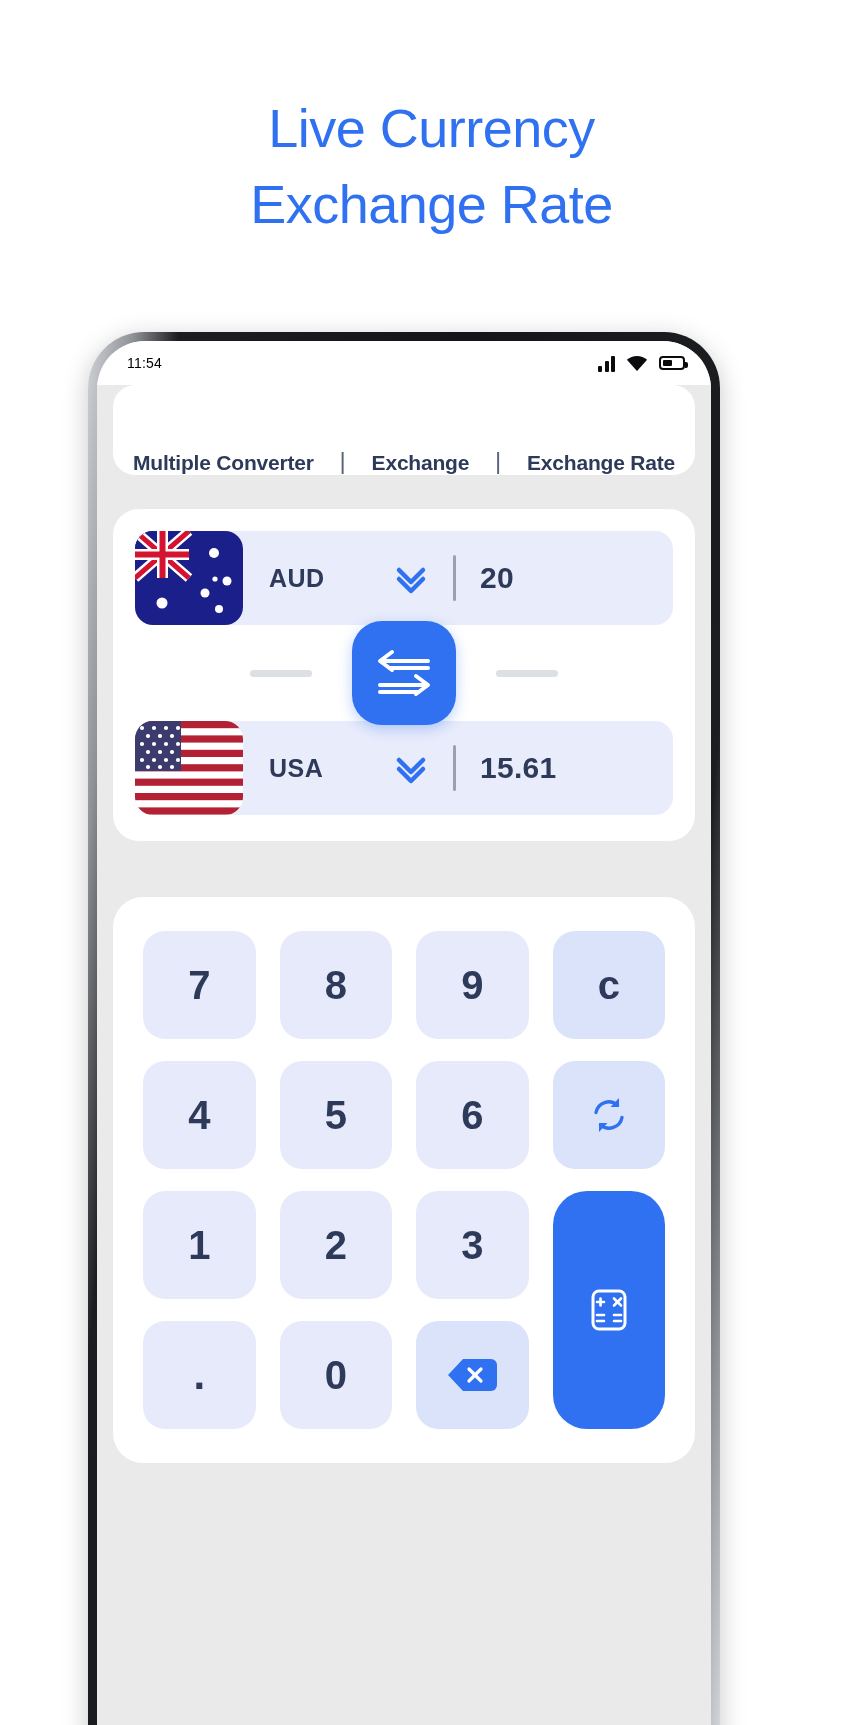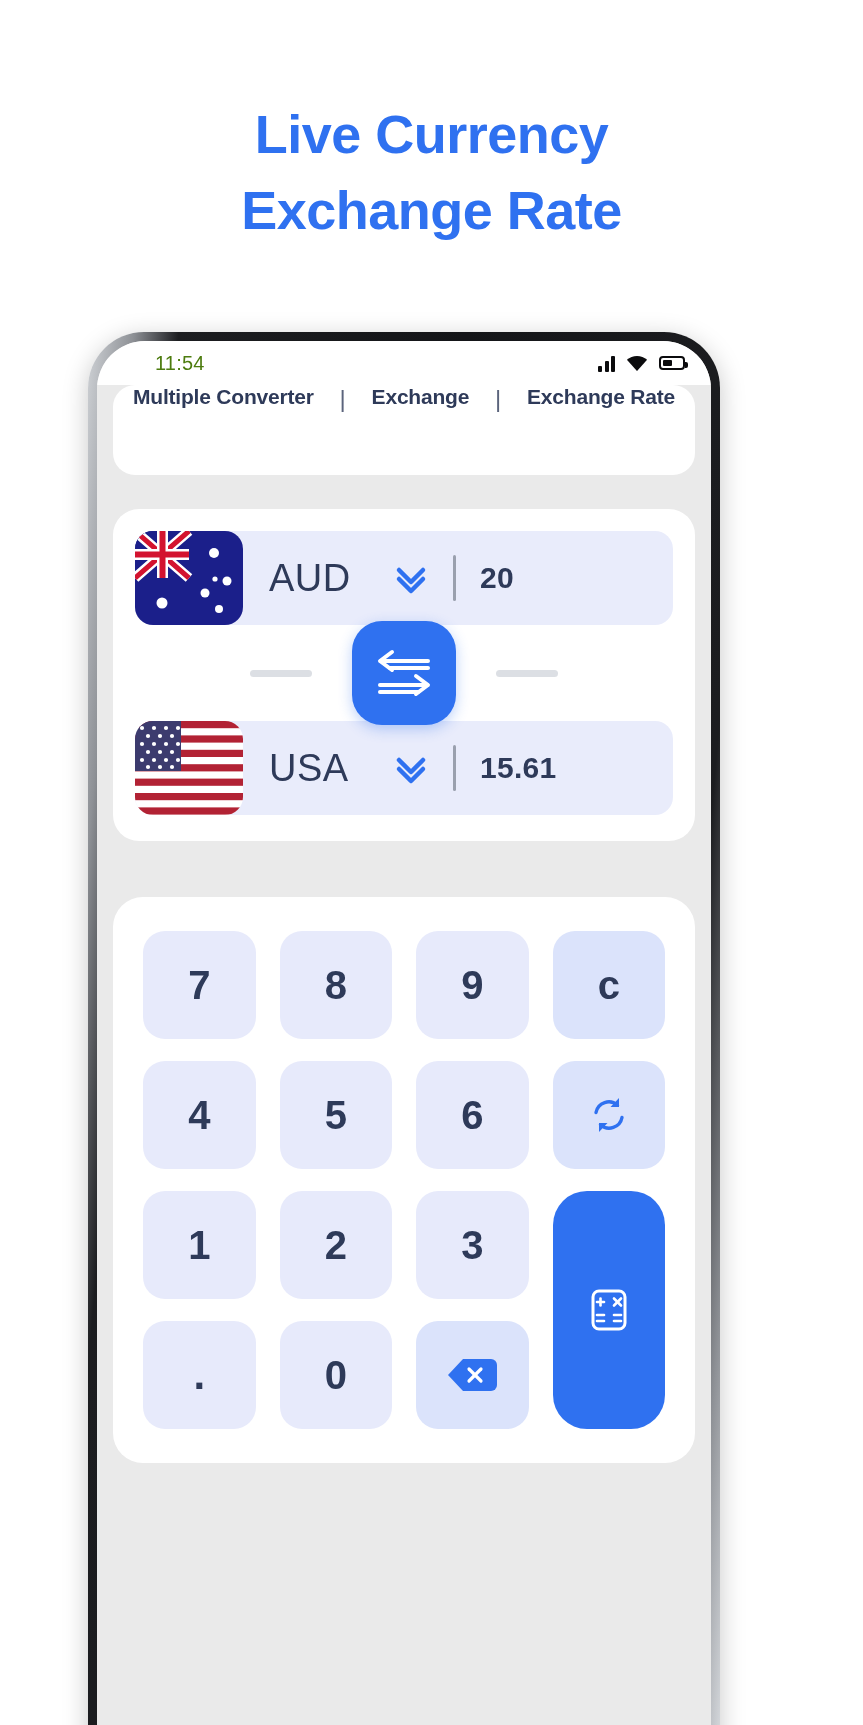--- a/index.html
+++ b/index.html
@@ -6,24 +6,24 @@
   html, body {
     width: 863px; height: 1725px;
     background: #ffffff;
     font-family: "Liberation Sans", sans-serif;
     overflow: hidden;
   }
   .page { position: relative; width: 863px; height: 1725px; background: #fff; }
 
   
   .headline {
-    position: absolute; top: 96px; left: 0; width: 863px;
+    position: absolute; top: 90px; left: 0; width: 863px;
     text-align: center;
     color: #2f71f0;
-    font-weight: 700;
+    font-weight: 400;
     letter-spacing: -0.5px;
   }
   .headline .l1 { font-size: 54px; line-height: 76px; display:block; }
   .headline .l2 { font-size: 54px; line-height: 76px; display:block; }
 
   
   .phone {
     position: absolute;
     left: 88px; top: 332px;
     width: 632px; height: 1420px;
@@ -47,21 +47,21 @@
   .side-btn.b1 { top: 258px; height: 116px; }
   .side-btn.b2 { top: 412px; height: 72px; }
   .side-btn.b3 { top: 498px; height: 72px; }
 
   
   .statusbar {
     height: 44px; background: #ffffff;
     display: flex; align-items: center; justify-content: space-between;
     padding: 0 26px 0 30px;
   }
-  .status-time { font-size: 20px; font-weight: 500; color: #4d7c0f; letter-spacing: .2px; margin-left: 28px; }
+  .status-time { font-size: 14px; font-weight: 500; color: #000000; letter-spacing: .2px; }
   .status-icons { display: flex; align-items: center; gap: 11px; }
   .ic-signal { display: flex; align-items: flex-end; gap: 2.5px; height: 17px; }
   .ic-signal i { width: 4px; background: #0b0b0d; border-radius: 1px; display:block; }
   .ic-signal i:nth-child(1){ height:6px; }
   .ic-signal i:nth-child(2){ height:11px; }
   .ic-signal i:nth-child(3){ height:16px; }
   .ic-wifi { width: 22px; height: 17px; }
   .ic-batt {
     width: 26px; height: 14px; border: 2px solid #0b0b0d; border-radius: 4px;
     position: relative; display: flex; align-items: center;
@@ -75,42 +75,42 @@
   
   .app { background: #eaeaea; height: calc(100% - 44px); padding: 0 16px; }
 
   .app-title {
     text-align: center; color: #2e3a59; font-size: 35px; font-weight: 700;
     padding: 38px 0 30px 0; letter-spacing: -.3px;
   }
 
   .tabbar {
     background: #ffffff; border-radius: 22px; height: 90px;
-    display: flex; align-items: flex-start; justify-content: space-between;
+    display: flex; align-items: flex-end; justify-content: space-between;
     padding: 0 20px;
   }
   .tab { color: #2e3a59; font-size: 21px; font-weight: 600; letter-spacing: -.2px; }
   .tab-div { color: #3f4a66; font-size: 24px; font-weight: 400; opacity:.85; }
 
   
   .conv-card {
     margin-top: 34px; background: #ffffff; border-radius: 26px;
     padding: 22px 22px 26px 22px; position: relative;
   }
   .cur-row {
     background: #e9ecfb; border-radius: 18px; height: 94px;
     display: flex; align-items: center; padding-left: 0;
   }
   .flag {
     width: 108px; height: 94px; border-radius: 18px; overflow: hidden;
     flex: 0 0 108px; position: relative;
   }
   .flag svg { display:block; width: 108px; height: 94px; }
   .cur-code {
-    font-size: 38px; font-weight: 400; color: #2e3a59; margin-left: 26px;
+    font-size: 25px; font-weight: 700; color: #2e3a59; margin-left: 26px;
     letter-spacing: .5px; min-width: 120px;
   }
   .chev { width: 44px; height: 44px; flex: 0 0 44px; }
   .vsep { width: 3px; height: 46px; background: #9aa0ae; margin: 0 24px 0 20px; border-radius:2px; }
   .cur-val { font-size: 30px; font-weight: 600; color: #2e3a59; letter-spacing: .3px; }
 
   .swap-wrap {
     height: 96px; display: flex; align-items: center; justify-content: center; gap: 0;
   }
   .dash { width: 62px; height: 7px; background: #dcdfe4; border-radius: 4px; }

